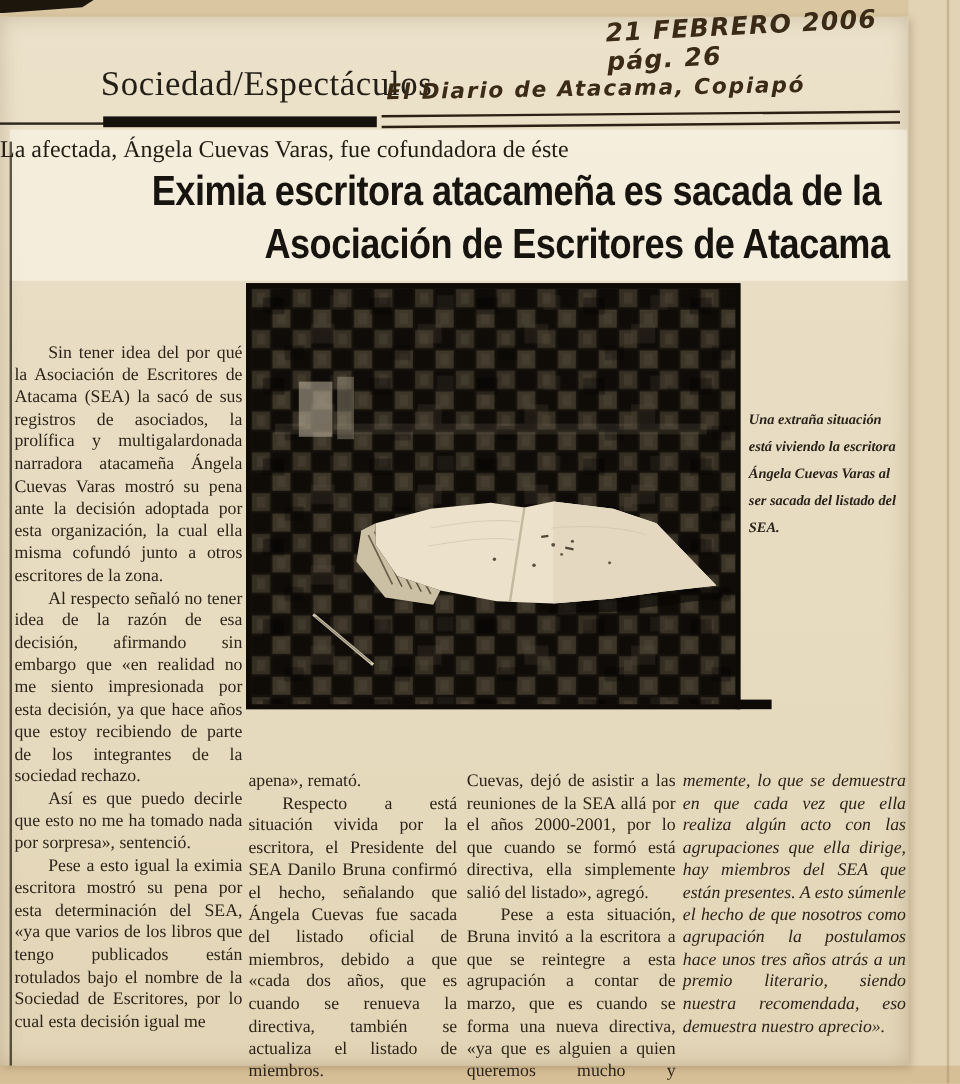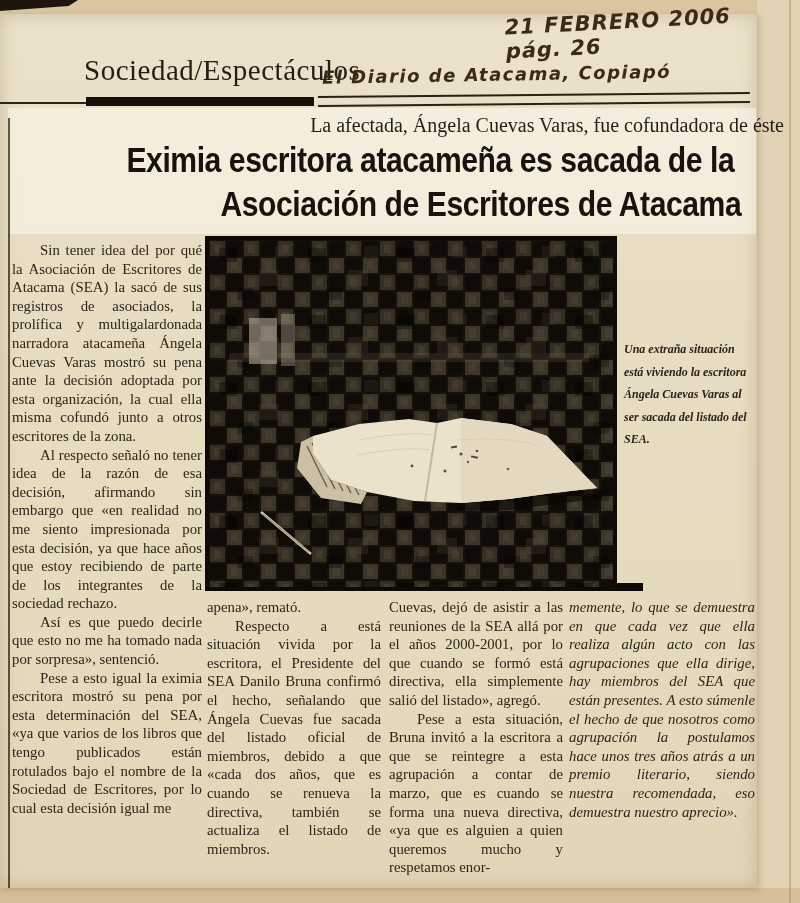--- a/index.html
+++ b/index.html
@@ -35,28 +35,28 @@
     position:absolute;left:318px;top:94px;width:432px;height:7px;
     border-top:2px solid #2b2013;border-bottom:2px solid #2b2013;transform:rotate(-.5deg);
   }
 
   
   .section-title{position:absolute;left:84px;top:54px;font-size:29px;color:#231e16;letter-spacing:.5px;}
   .rule-thin{position:absolute;left:0;top:102px;width:90px;height:2px;background:#2a241c;}
   .rule-thick{position:absolute;left:86px;top:97px;width:228px;height:9px;background:#14100c;}
 
   
-  .kicker{position:absolute;left:0;top:114px;width:784px;text-align:right;font-size:20px;color:#241e15;}
+  .kicker{position:absolute;left:0;top:114px;width:784px;text-align:left;font-size:20px;color:#241e15;}
   .headline{position:absolute;left:0;top:138px;width:784px;text-align:right;
     font-family:"Liberation Sans",sans-serif;font-weight:bold;color:#17130e;
     font-size:35px;line-height:44px;letter-spacing:-.5px;}
   .hl-line{display:inline-block;transform:scaleX(.86);transform-origin:center;white-space:nowrap;}
 
   
-  .col{position:absolute;text-align:justify;color:#2c2419;font-size:14.8px;line-height:18.6px;}
+  .col{position:absolute;text-align:justify;color:#2c2419;font-size:14.8px;line-height:18.6px;margin-top:44px;}
   .col p{margin:0;}
   .col p.ind{text-indent:1.9em;}
   .col1{left:12px;top:241px;width:190px;}
   .col2{left:207px;top:598px;width:174px;}
   .col3{left:389px;top:598px;width:174px;}
   .col4{left:569px;top:598px;width:186px;font-style:italic;}
 
   
   .photo{
     position:absolute;left:205px;top:236px;width:412px;height:355px;

